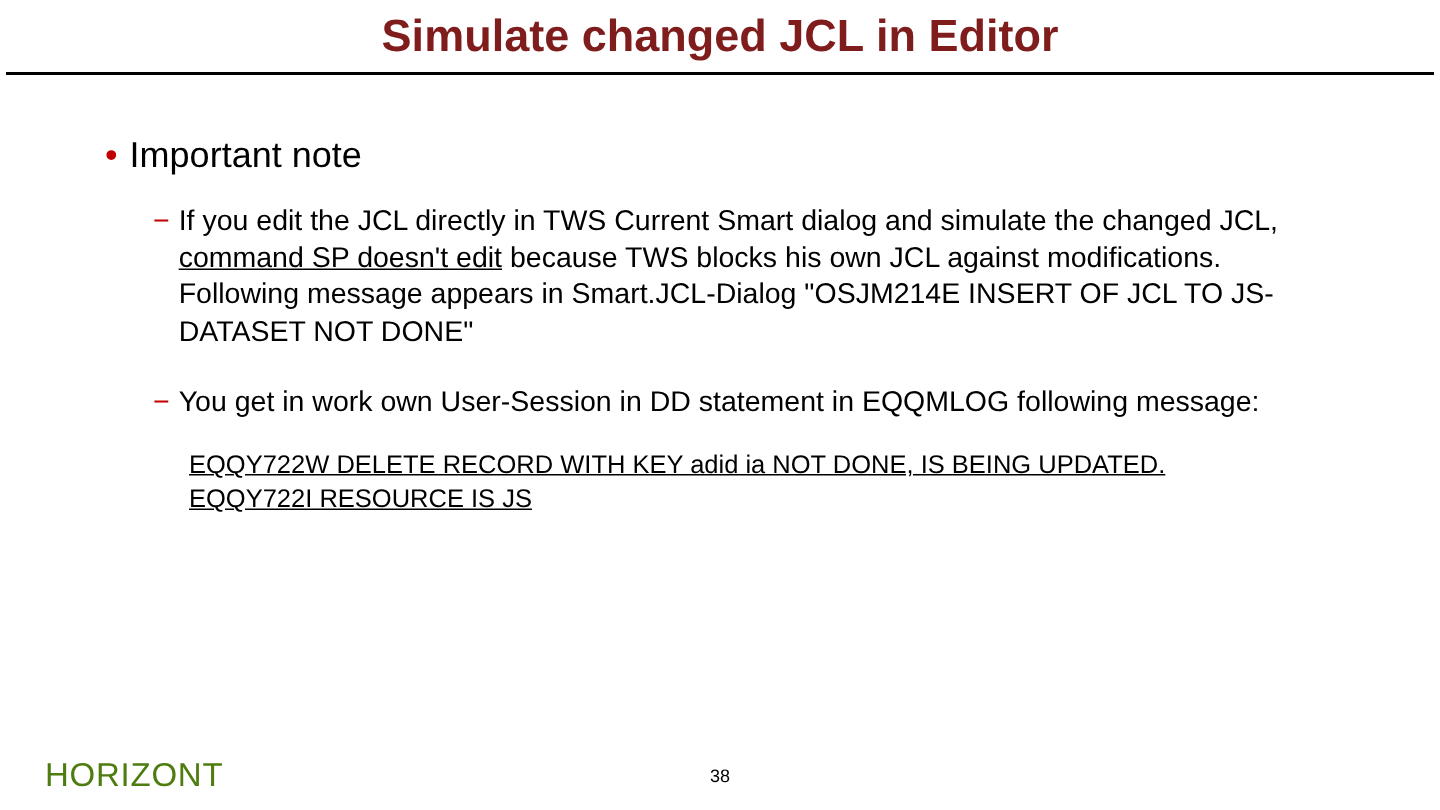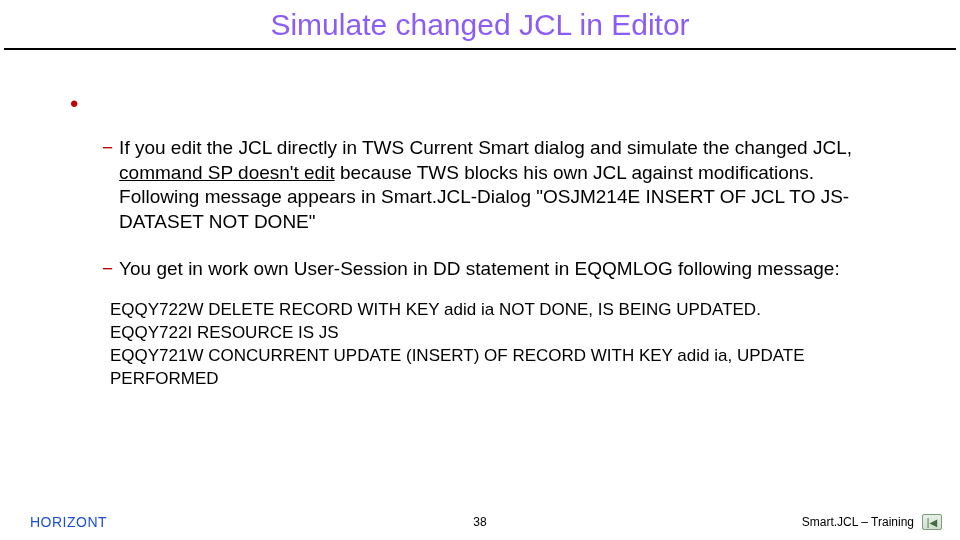--- a/index.html
+++ b/index.html
@@ -6,24 +6,24 @@
   html, body { width: 960px; height: 540px; font-family: Arial, Helvetica, sans-serif; background: #fff; color: #000; }
   .slide {
     width: 960px;
     height: 540px;
     position: relative;
     display: flex;
     flex-direction: column;
   }
   .title {
     font-size: 30px;
-    color: #8b5cf6;
+    color: #7f1d1d;
     text-align: center;
     padding: 8px 0 6px 0;
-    font-weight: 400;
+    font-weight: 700;
   }
   .title-rule {
     border: none;
     border-top: 2px solid #000;
     margin: 0 4px;
   }
   .body {
     flex: 1;
     padding: 40px 70px 0 70px;
   }
@@ -42,37 +42,38 @@
     display: flex;
     gap: 6px;
   }
   .bullet-l2 .dash { color: #c00000; flex-shrink: 0; }
   .bullet-l2 .content { }
   .underlined { text-decoration: underline; }
   .msg-quote { font-family: Arial, Helvetica, sans-serif; }
   .log-block {
     font-size: 17px;
     line-height: 1.35;
-    margin-left: 40px;
+    margin-left: 56px;
     margin-right: 10px;
     margin-top: -4px;
+    text-decoration: underline;
   }
   .footer {
     position: absolute;
     bottom: 10px;
     left: 0;
     width: 100%;
     display: flex;
     align-items: center;
     justify-content: space-between;
     padding: 0 18px 0 30px;
   }
   .footer-left {
-    color: #1d4ed8;
-    font-size: 14px;
+    color: #4d7c0f;
+    font-size: 22px;
     letter-spacing: 0.5px;
   }
   .footer-center {
     position: absolute;
     left: 50%;
     transform: translateX(-50%);
     font-size: 12px;
   }
   .footer-right {
     display: flex;
@@ -98,44 +99,40 @@
 
 <div class="slide">
 
   <div class="title">Simulate changed JCL in Editor</div>
   <hr class="title-rule">
 
   <div class="body">
 
     <div class="bullet-l1">
       <span class="dot">•</span>
+      <span>Important note</span>
     </div>
 
     <div class="bullet-l2">
       <span class="dash">−</span>
       <span class="content">
         <span>If you edit the JCL directly in TWS Current Smart dialog and simulate the changed JCL, </span><span class="underlined">command SP doesn't edit</span><span> because TWS blocks his own JCL against modifications. Following message appears in Smart.JCL-Dialog "</span><span class="msg-quote">OSJM214E INSERT OF JCL TO JS-DATASET NOT DONE</span><span>"</span>
       </span>
     </div>
 
     <div class="bullet-l2">
       <span class="dash">−</span>
       <span class="content">You get in work own User-Session in DD statement in EQQMLOG following message:</span>
     </div>
 
     <div class="log-block">
       <div>EQQY722W DELETE RECORD WITH KEY adid ia NOT DONE, IS BEING UPDATED.</div>
       <div>EQQY722I RESOURCE IS JS</div>
-      <div>EQQY721W CONCURRENT UPDATE (INSERT) OF RECORD WITH KEY adid ia, UPDATE PERFORMED</div>
     </div>
 
   </div>
 
   <div class="footer">
     <div class="footer-left">HORIZONT</div>
     <div class="footer-center">38</div>
-    <div class="footer-right">
-      <span>Smart.JCL – Training</span>
-      <span class="nav-icon">|◀</span>
-    </div>
   </div>
 
 </div>
 
 </body></html>

